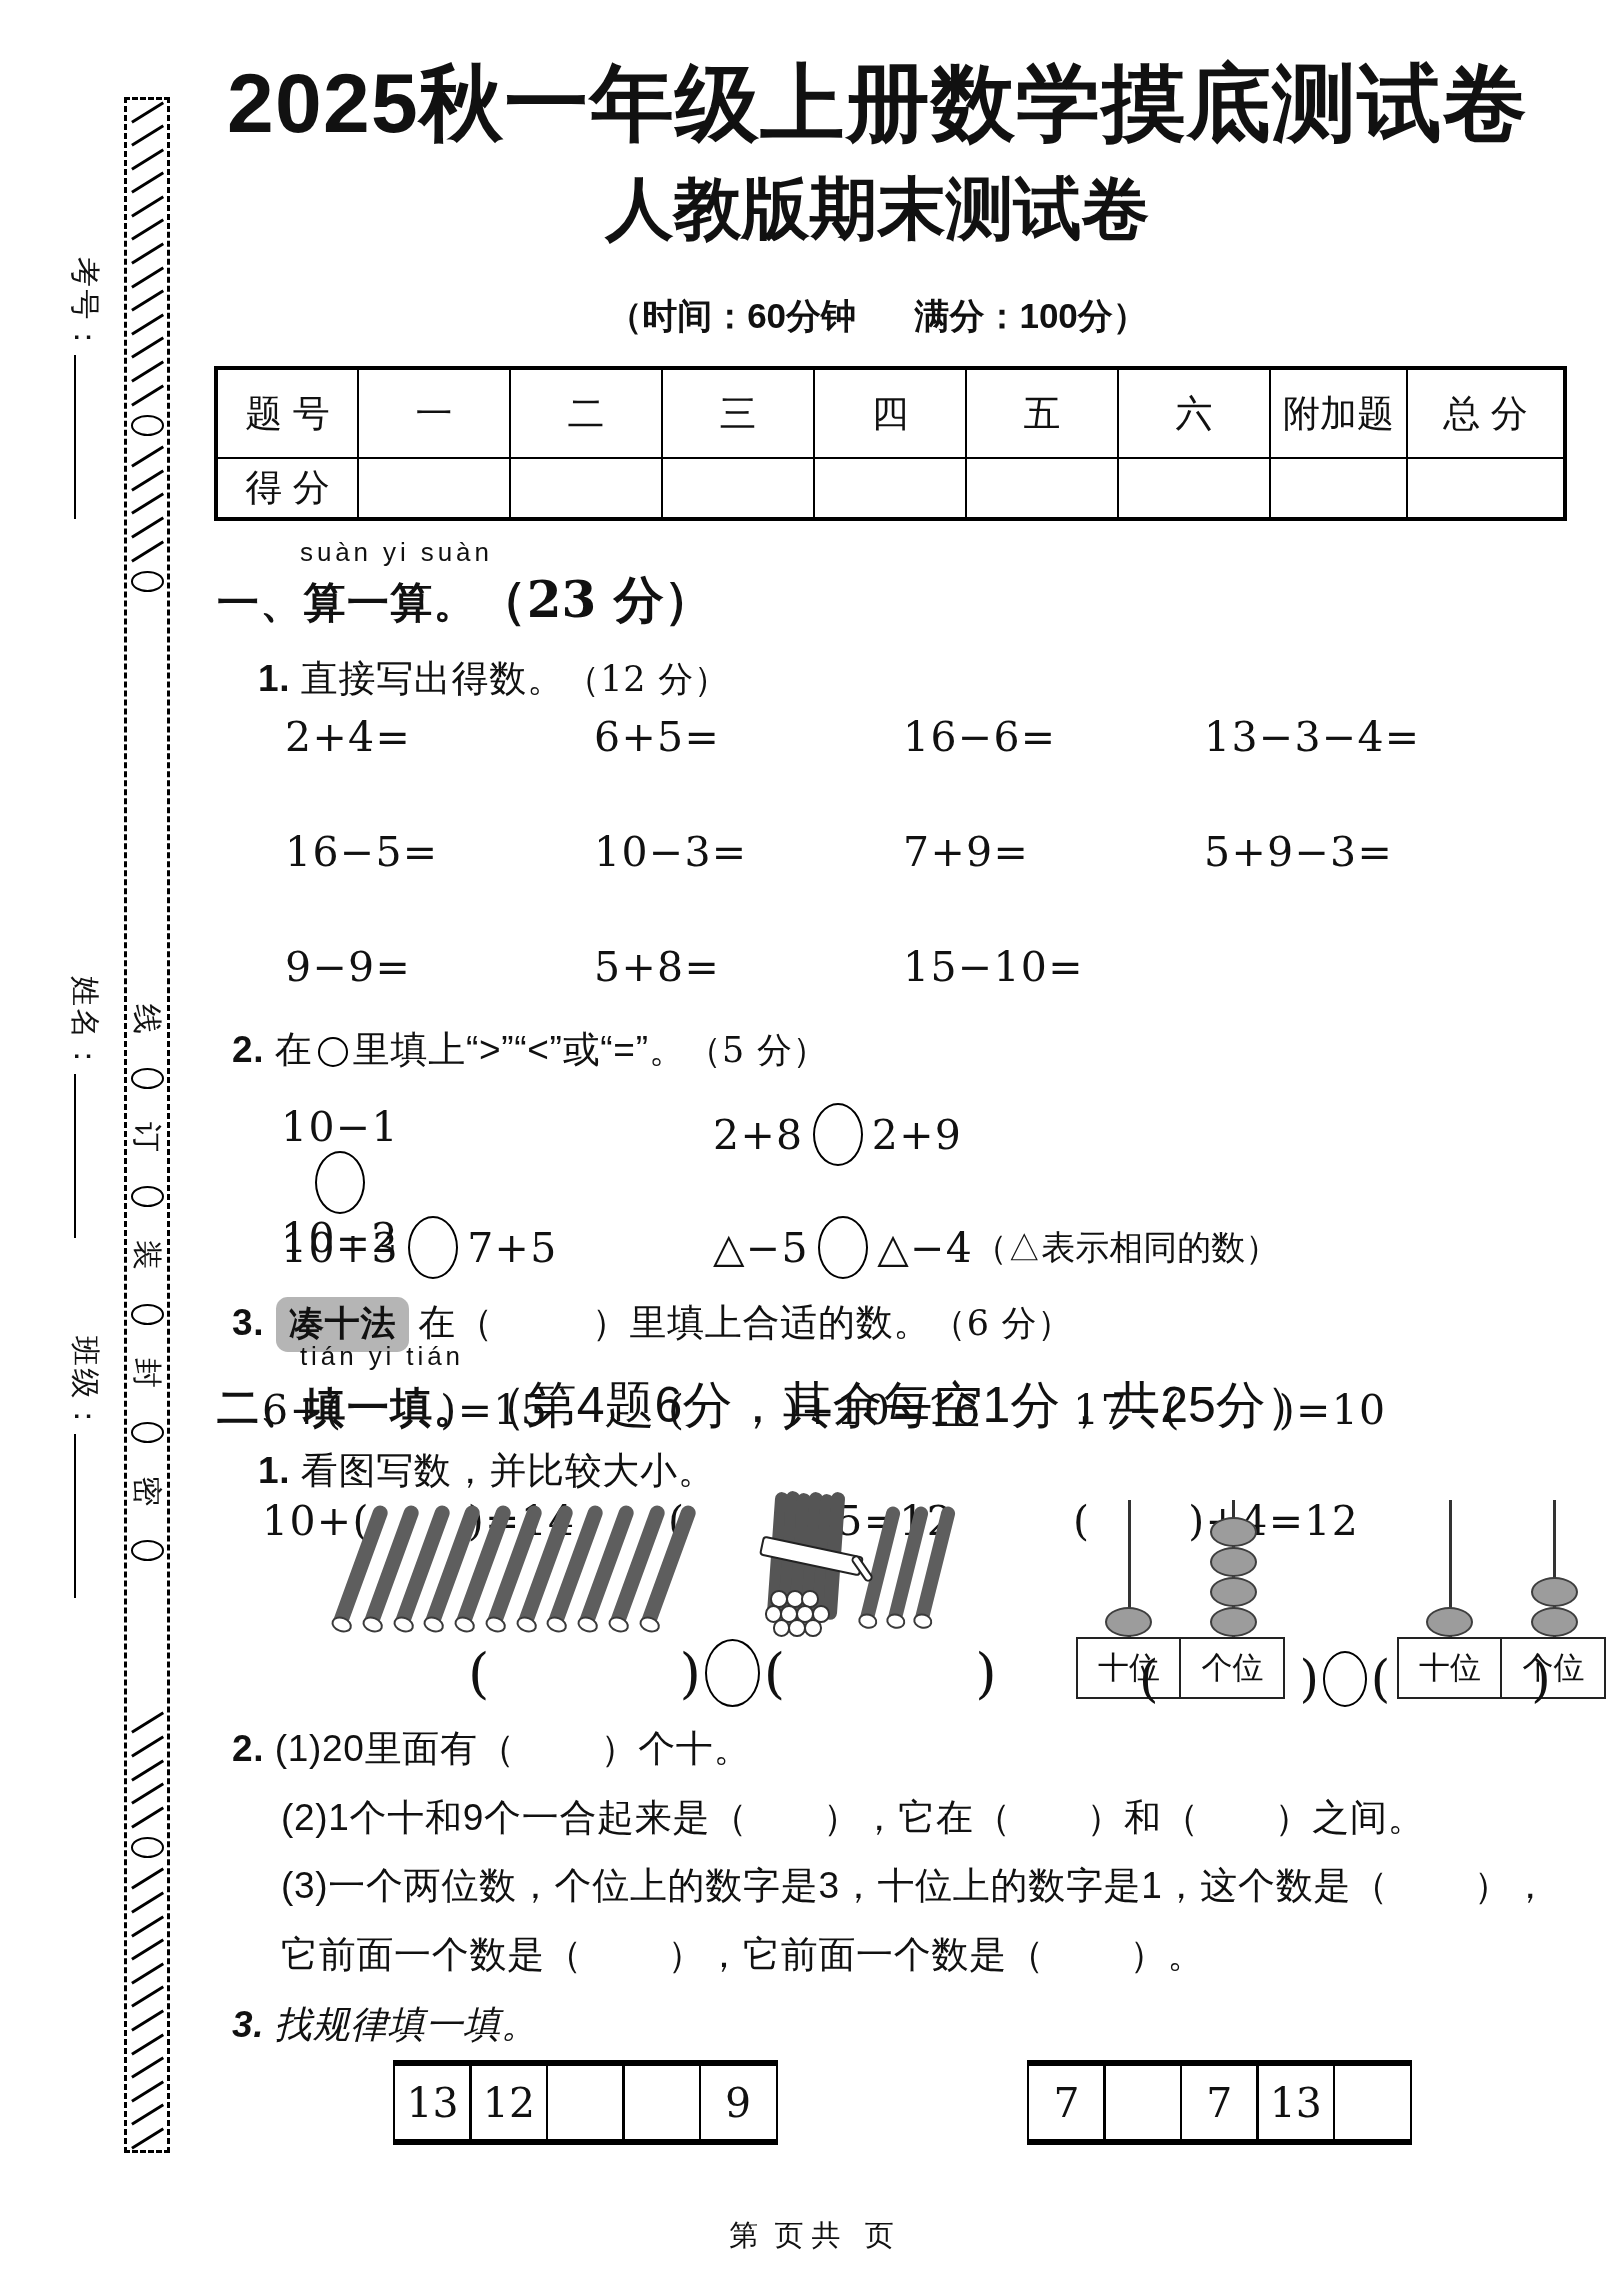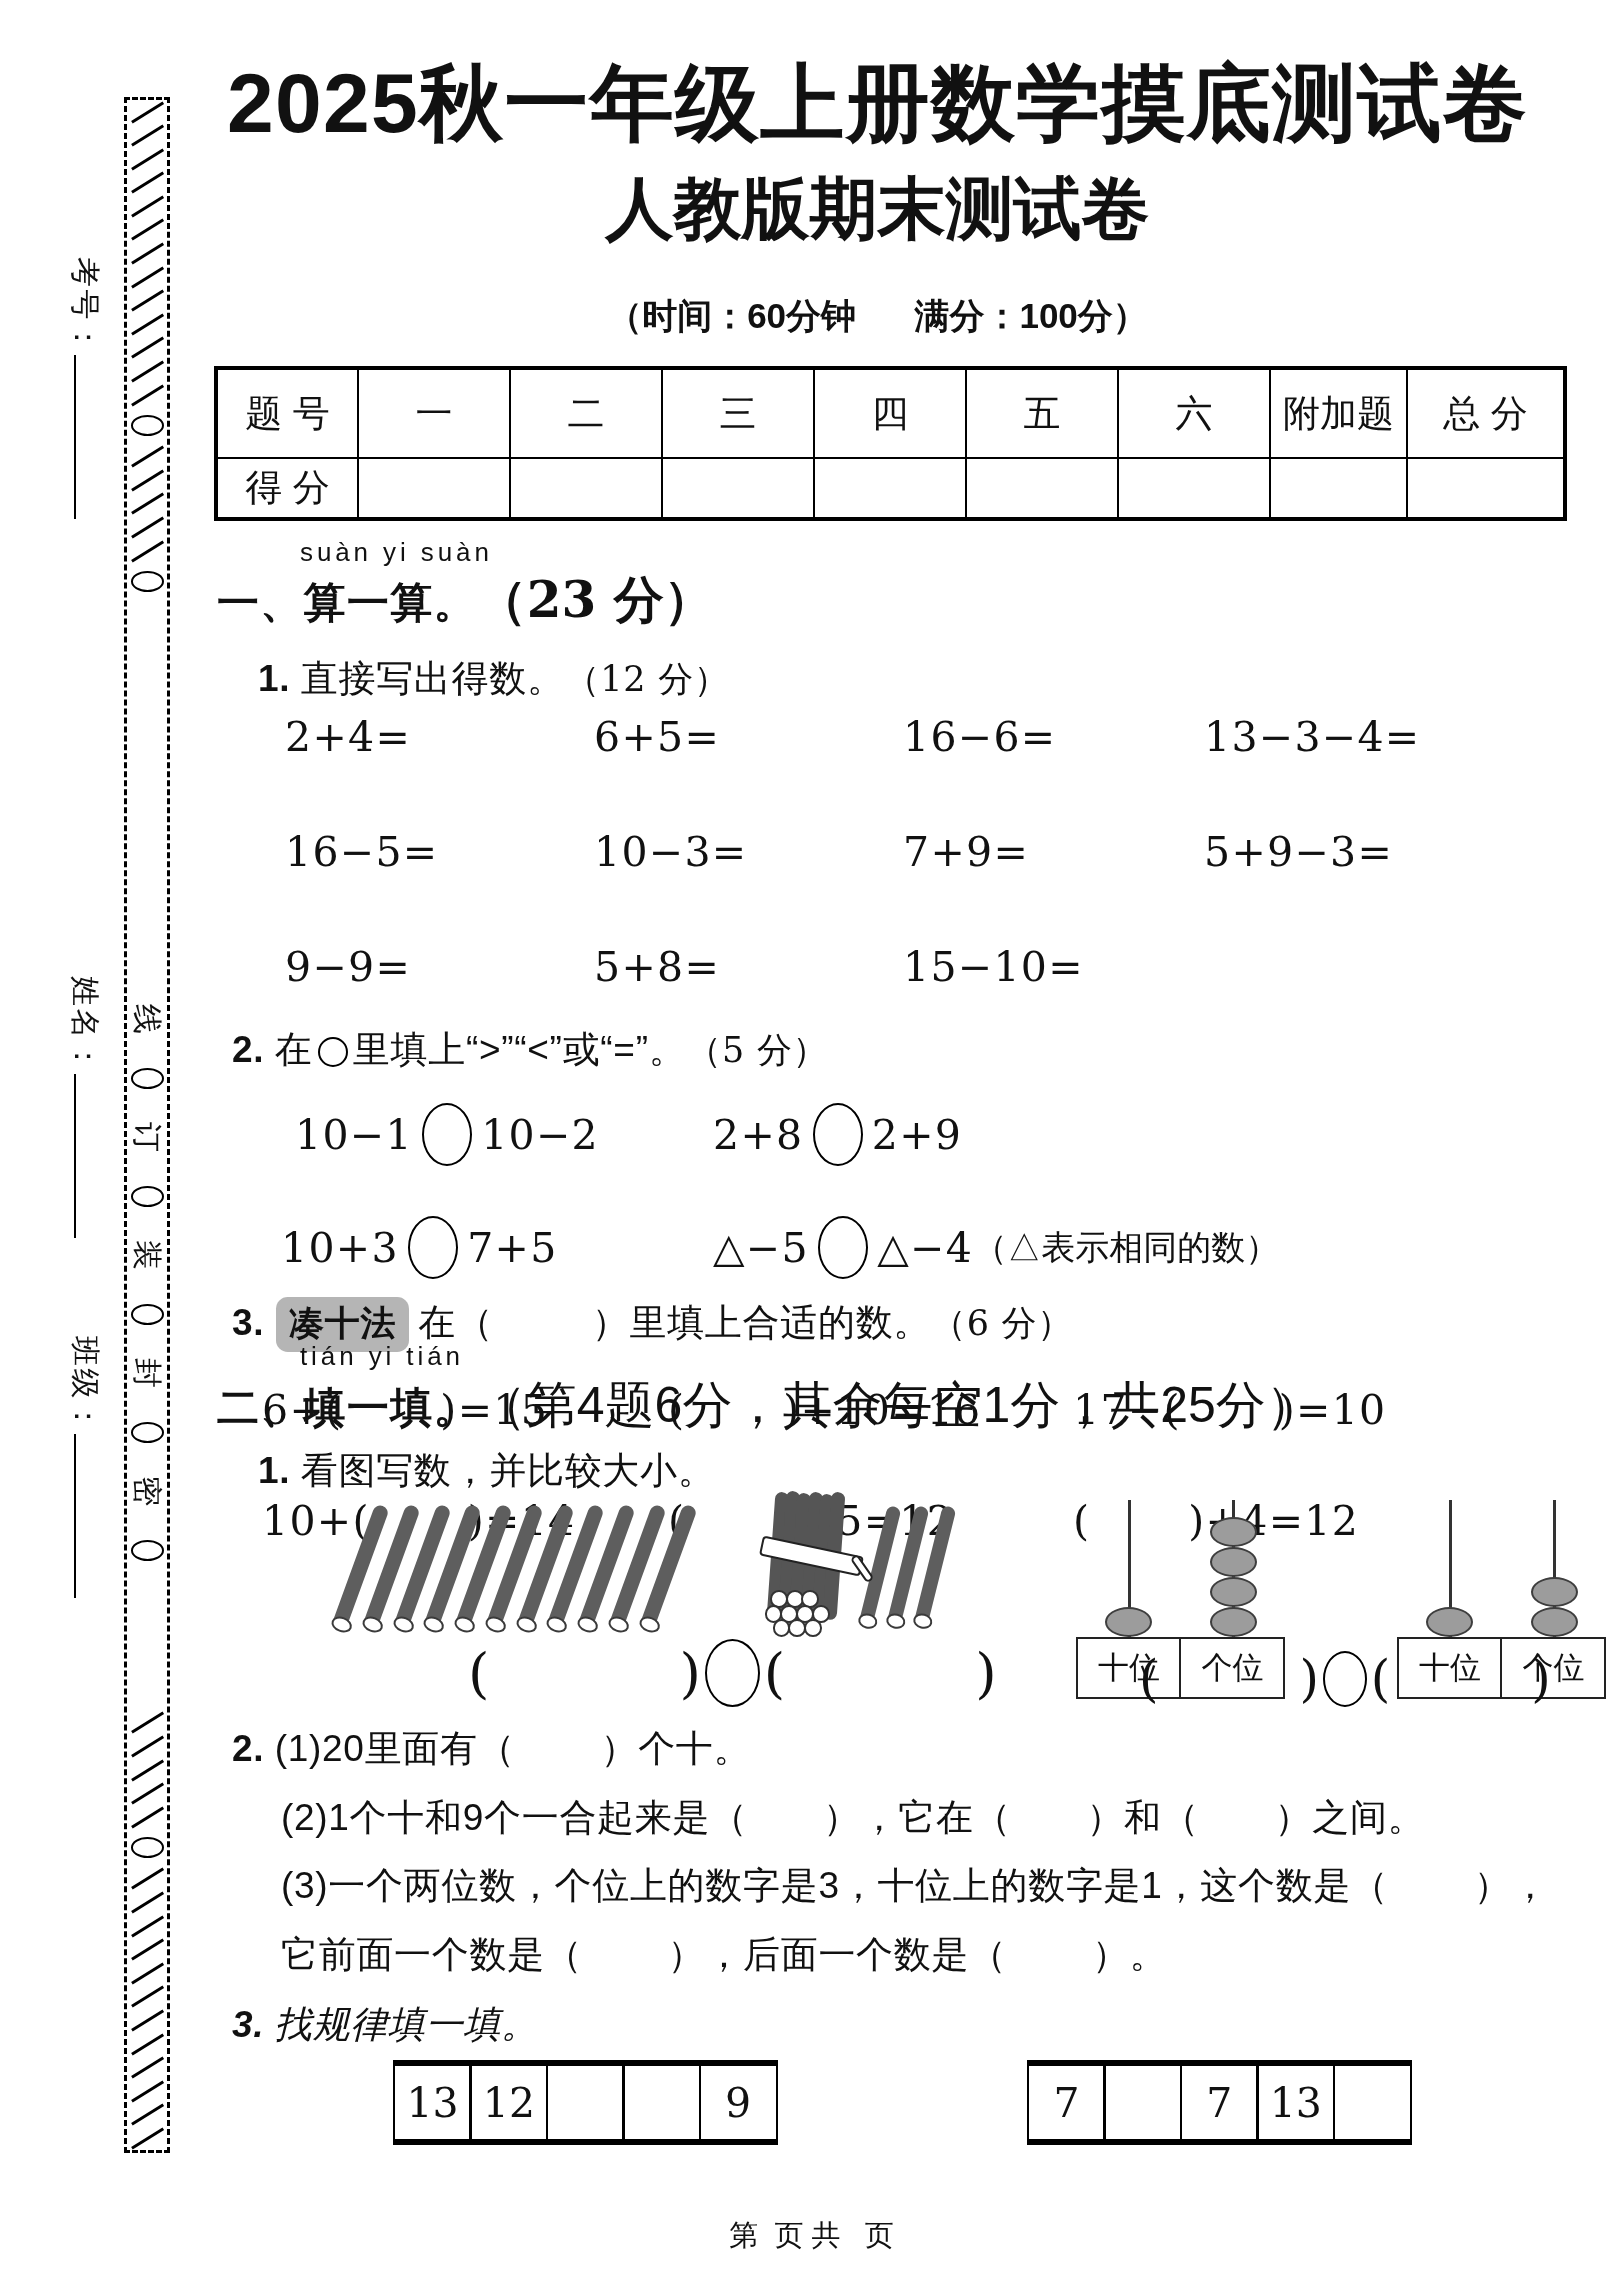--- a/index.html
+++ b/index.html
@@ -221,21 +221,21 @@
     <span>9−9=</span>
     <span>5+8=</span>
     <span>15−10=</span>
   </div>
 
   <div class="abs qline" style="left:232px; top:1025px;">
     <span class="qnum">2.</span><span>在</span><span class="icircle"></span><span>里填上“&gt;”“&lt;”或“=”。</span><span class="pts serif">（5 分）</span>
   </div>
 
   <div class="abs" style="left:281px; top:1103px; width:1283px; height:72px;">
-    <div class="cmp-cell math abs" style="left:14px; top:0;">
+    <div class="cmp-cell math abs" style="left:0; top:0;flex-direction:column;">
       <span>10−1</span>
         <span class="cmp-circle"></span>
         <span>10−2</span>
     </div>
     <div class="cmp-cell math abs" style="left:432px; top:0;">
       <span>2+8</span>
         <span class="cmp-circle"></span>
         <span>2+9</span>
     </div>
   </div>
@@ -365,21 +365,21 @@
   <div class="abs qline" style="left:232px; top:1724px;">
     <span class="qnum">2.</span><span>(1)20里面有（</span><span class="gap" style="width:85px;"></span><span>）个十。</span>
   </div>
   <div class="abs qline" style="left:281px; top:1793px;">
     <span>(2)1个十和9个一合起来是（</span><span class="gap" style="width:75px;"></span><span>），它在（</span><span class="gap" style="width:75px;"></span><span>）和（</span><span class="gap" style="width:75px;"></span><span>）之间。</span>
   </div>
   <div class="abs qline" style="left:281px; top:1861px;">
     <span>(3)一个两位数，个位上的数字是3，十位上的数字是1，这个数是（</span><span class="gap" style="width:85px;"></span><span>），</span>
   </div>
   <div class="abs qline" style="left:281px; top:1930px;">
-    <span>它前面一个数是（</span><span class="gap" style="width:85px;"></span><span>），后面一个数是（</span><span class="gap" style="width:85px;"></span><span>）。</span>
+    <span>它前面一个数是（</span><span class="gap" style="width:85px;"></span><span>），它前面一个数是（</span><span class="gap" style="width:85px;"></span><span>）。</span>
   </div>
 
   <div class="abs qline" style="left:232px; top:2000px;font-style:italic;">
     <span class="qnum">3.</span><span>找规律填一填。</span>
   </div>
 
   <div class="seq-table" style="left:393px; top:2060px;">
     <div class="seq-cell">13</div>
     <div class="seq-cell">12</div>
     <div class="seq-cell"></div>

